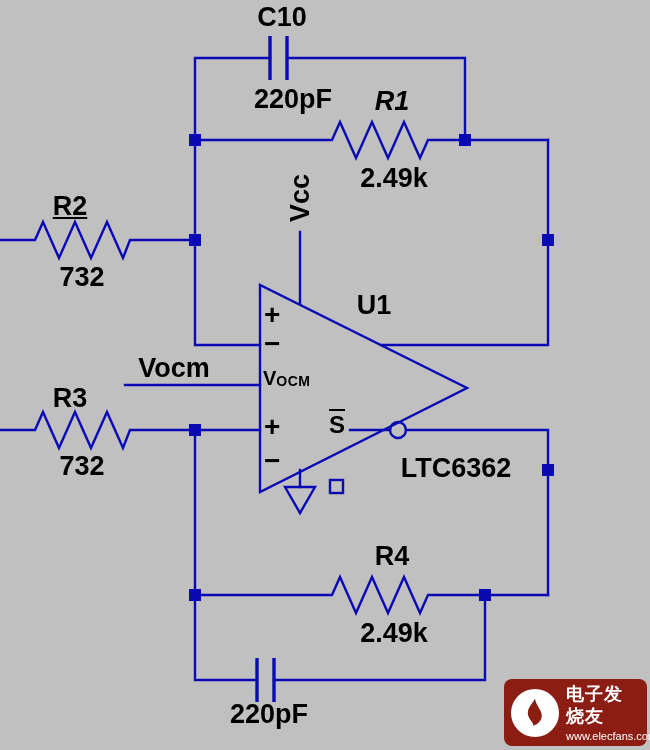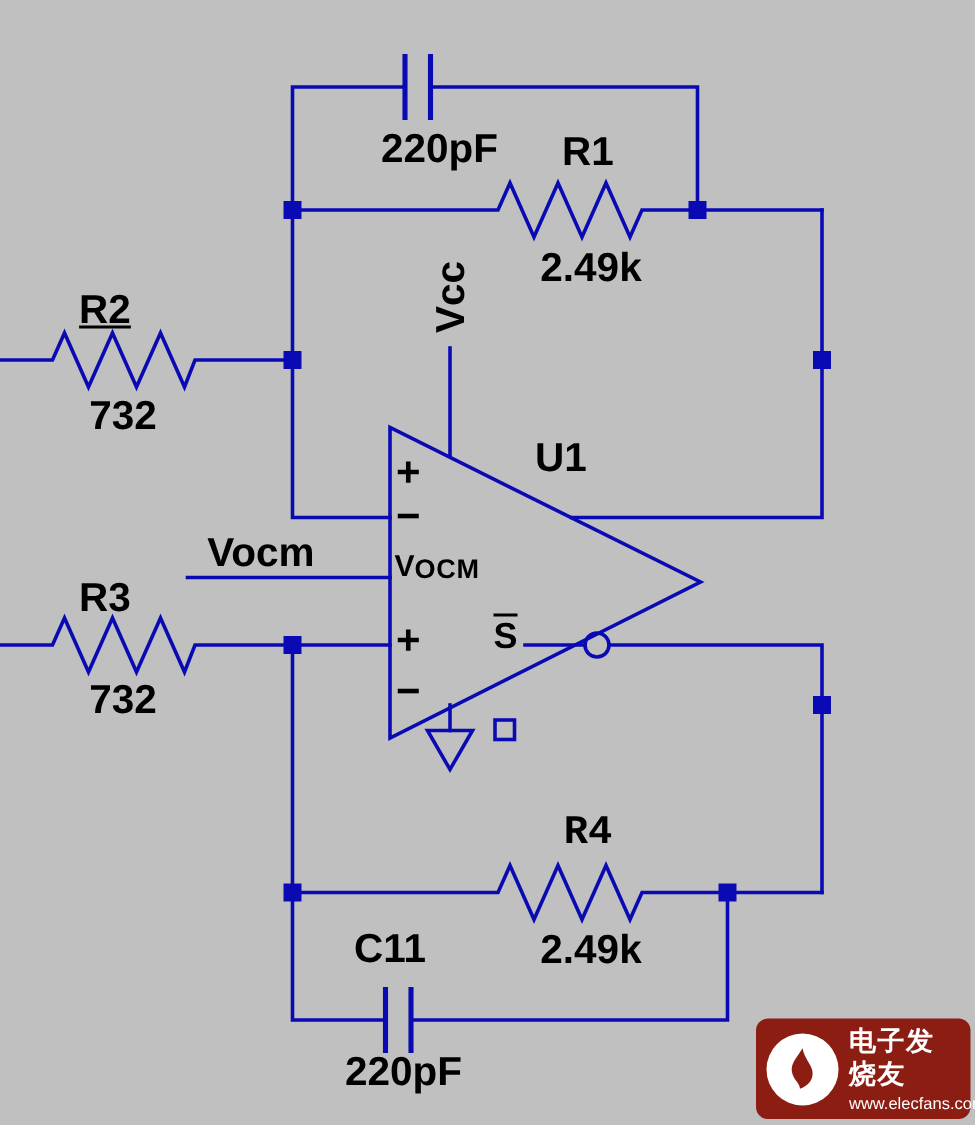--- a/index.html
+++ b/index.html
@@ -37,21 +37,21 @@
     text-align: center;
   }
   .lbl-vcc {
     left: 268px; top: 178px; width: 64px; height: 40px;
     display: flex; align-items: center; justify-content: center;
     transform: rotate(-90deg);
   }
   .pm { font-size: 28px; line-height: 28px; }
   .lbl-sbar { font-size: 24px; line-height: 26px; text-decoration: overline; }
   .lbl-vocm-pin { font-size: 20px; line-height: 22px; text-align: left; }
-  .lbl-vocm-pin .sub { font-size: 18px; vertical-align: -1px; letter-spacing: 0.5px; }
+  .lbl-vocm-pin .sub { font-size: 14px; vertical-align: -1px; letter-spacing: 0.5px; }
   .watermark {
     position: absolute;
     left: 504px; top: 679px; width: 143px; height: 67px;
     background: var(--wm-bg, #8b1d12);
     border-radius: 8px;
     display: flex; align-items: center; gap: 7px;
     padding: 0 7px; box-sizing: border-box;
   }
   .wm-logo {
     width: 48px; height: 48px; border-radius: 50%;
@@ -99,35 +99,36 @@
       <rect class="dot" x="189" y="234" width="12" height="12"></rect>
       <rect class="dot" x="189" y="424" width="12" height="12"></rect>
       <rect class="dot" x="189" y="589" width="12" height="12"></rect>
       <rect class="dot" x="459" y="134" width="12" height="12"></rect>
       <rect class="dot" x="479" y="589" width="12" height="12"></rect>
       <rect class="dot" x="542" y="234" width="12" height="12"></rect>
       <rect class="dot" x="542" y="464" width="12" height="12"></rect>
     </g>
   </svg>
 
+  <div class="lbl" style="left:244px; top:3px;  width:76px;">C10</div>
   <div class="lbl" style="left:234px; top:85px; width:118px;">220pF</div>
-  <div class="lbl" style="left:360px; top:87px; width:64px;">R1</div>
+  <div class="lbl" style="left:360px; top:87px; width:64px;font-style:italic;">R1</div>
   <div class="lbl" style="left:348px; top:164px;width:92px;">2.49k</div>
   <div class="lbl" style="left:40px;  top:192px;width:60px;text-decoration:underline;">R2</div>
   <div class="lbl" style="left:46px;  top:263px;width:72px;">732</div>
   <div class="lbl" style="left:40px;  top:384px;width:60px;">R3</div>
   <div class="lbl" style="left:46px;  top:452px;width:72px;">732</div>
-  <div class="lbl" style="left:360px; top:542px;width:64px;font-family:Liberation Mono, monospace;">R4</div>
+  <div class="lbl" style="left:360px; top:542px;width:64px;">R4</div>
   <div class="lbl" style="left:348px; top:619px;width:92px;">2.49k</div>
-  <div class="lbl" style="left:222px; top:618px;width:76px;">C11</div>
   <div class="lbl" style="left:210px; top:700px;width:118px;">220pF</div>
 
   <div class="lbl lbl-vcc">Vcc</div>
   <div class="lbl" style="left:344px; top:291px; width:60px;">U1</div>
   <div class="lbl" style="left:122px; top:354px; width:104px;">Vocm</div>
+  <div class="lbl" style="left:397px; top:454px; width:118px;">LTC6362</div>
 
   <div class="lbl pm" style="left:264px; top:301px;">+</div>
   <div class="lbl pm" style="left:264px; top:330px;">−</div>
   <div class="lbl pm" style="left:264px; top:413px;">+</div>
   <div class="lbl pm" style="left:264px; top:447px;">−</div>
   <div class="lbl lbl-vocm-pin" style="left:263px; top:367px;"><span>V</span><span class="sub">OCM</span></div>
   <div class="lbl lbl-sbar" style="left:329px; top:412px;">S</div>
 
   <div class="watermark">
     <div class="wm-logo">

